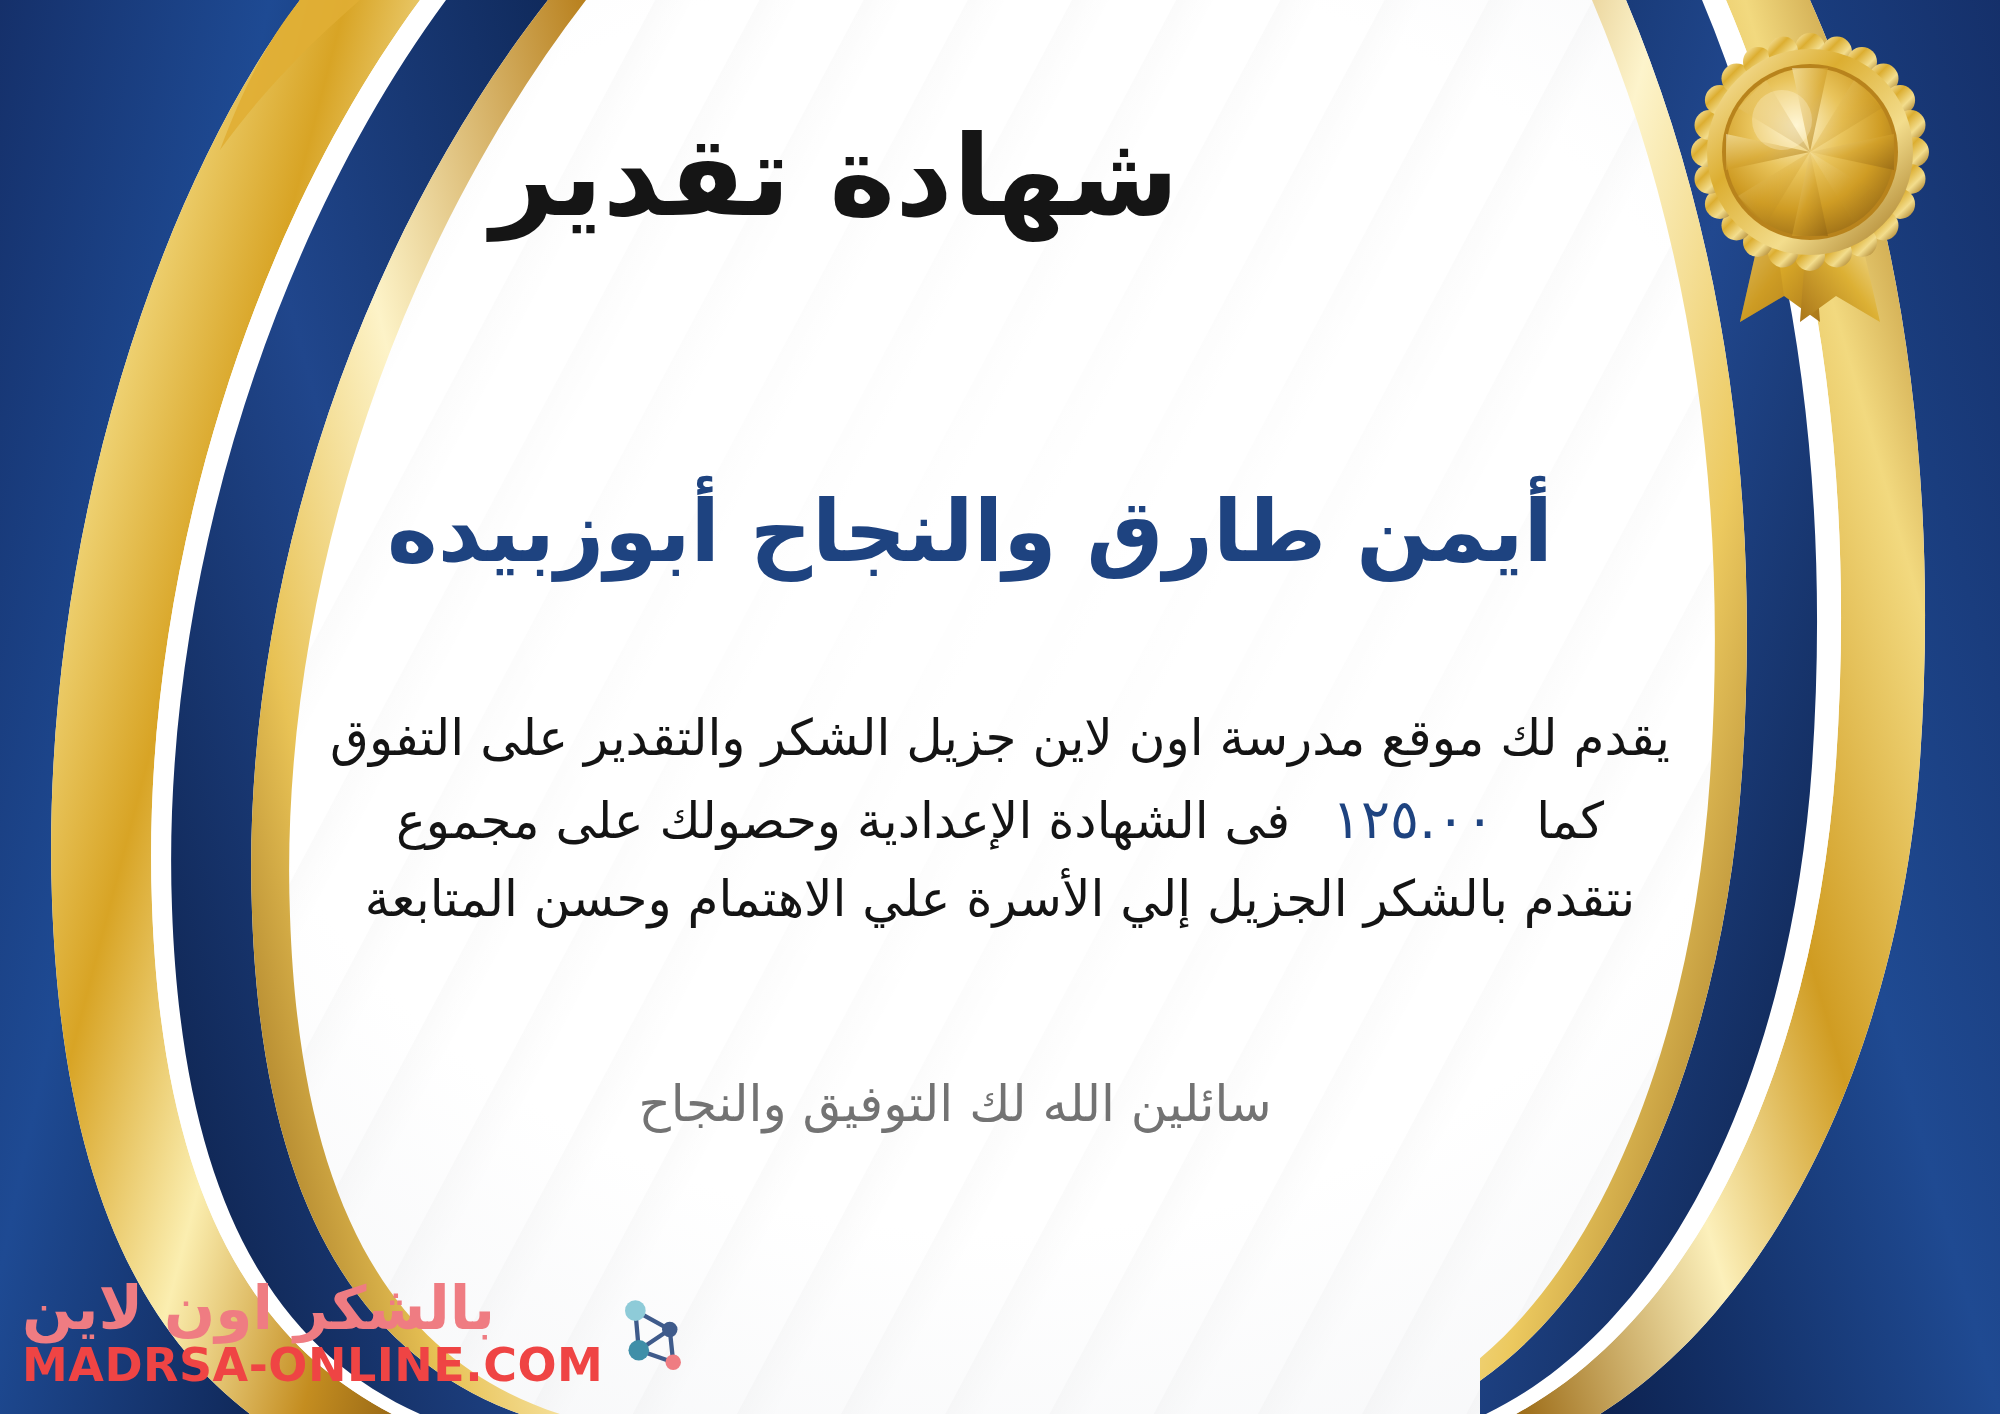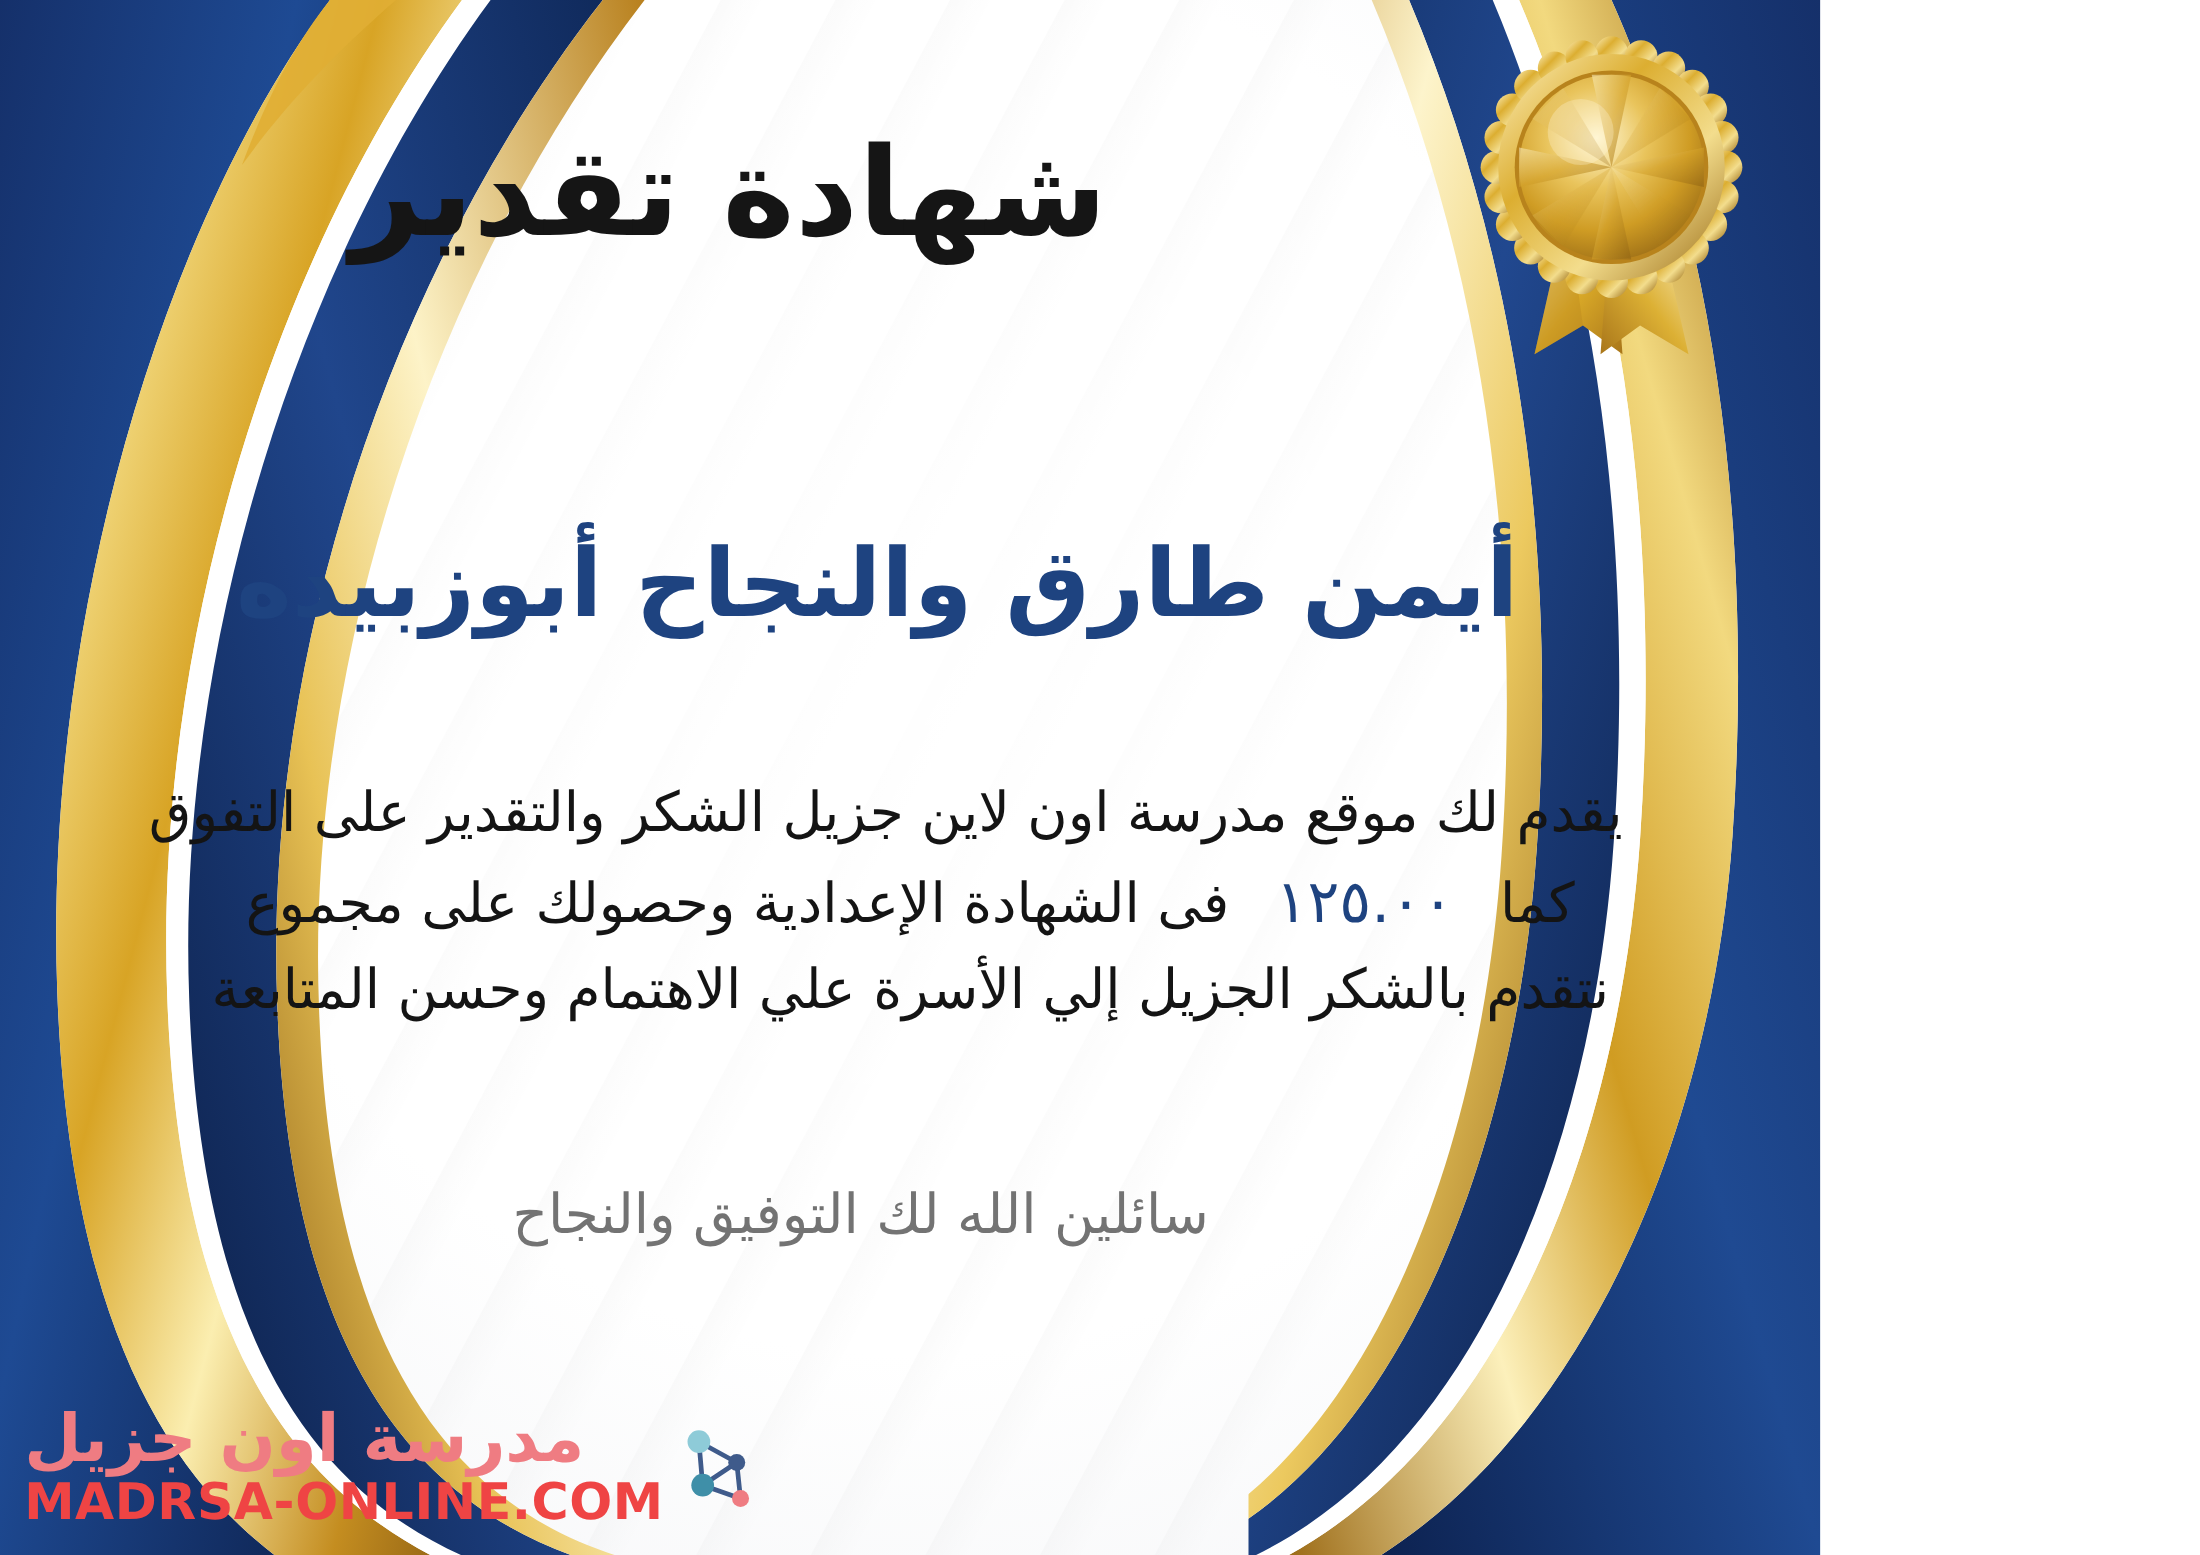--- a/index.html
+++ b/index.html
@@ -1,19 +1,19 @@
 <!DOCTYPE html>
 <html><head>
 <meta charset="utf-8">
 <style>
   html,body{margin:0;padding:0;background:#ffffff;}
   body{width:2000px;height:1414px;overflow:hidden;font-family:"DejaVu Sans","Liberation Sans",sans-serif;}
 
   #cert{
-    position:relative;width:1655px;height:1414px;overflow:hidden;
+    position:relative;width:2000px;height:1414px;overflow:hidden;
     background:#ffffff;
   }
 
   
   .texture{
     position:absolute;inset:0;
     background:
       repeating-linear-gradient(118deg,
         rgba(0,0,0,0.000) 0px,
         rgba(0,0,0,0.000) 26px,
@@ -292,21 +292,21 @@
         <span>فى الشهادة الإعدادية وحصولك على مجموع</span>
       </div>
       <div class="body-line">نتقدم  بالشكر الجزيل إلي الأسرة علي الاهتمام وحسن المتابعة</div>
     </div>
 
     <div class="closing">سائلين الله لك التوفيق  والنجاح</div>
   </div>
 
   <div class="brand">
     <div class="brand-text">
-      <div class="brand-ar">مدرسة اون جزيل</div>
+      <div class="brand-ar">بالشكر اون لاين</div>
       <div class="brand-url">MADRSA-ONLINE.COM</div>
     </div>
     <svg class="brand-icon" viewBox="0 0 100 100" xmlns="http://www.w3.org/2000/svg">
       <g stroke="#3f5b8b" stroke-width="5" stroke-linecap="round" fill="none">
         <line x1="26" y1="24" x2="66" y2="46"></line>
         <line x1="66" y1="46" x2="30" y2="70"></line>
         <line x1="30" y1="70" x2="70" y2="84"></line>
         <line x1="66" y1="46" x2="70" y2="84"></line>
         <line x1="26" y1="24" x2="30" y2="70"></line>
       </g>

